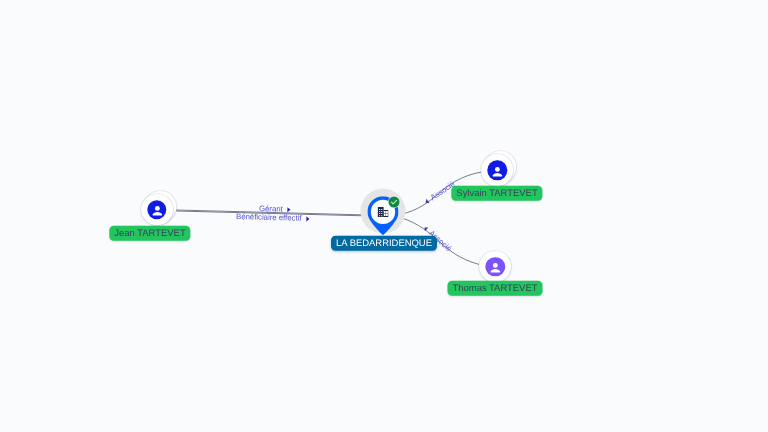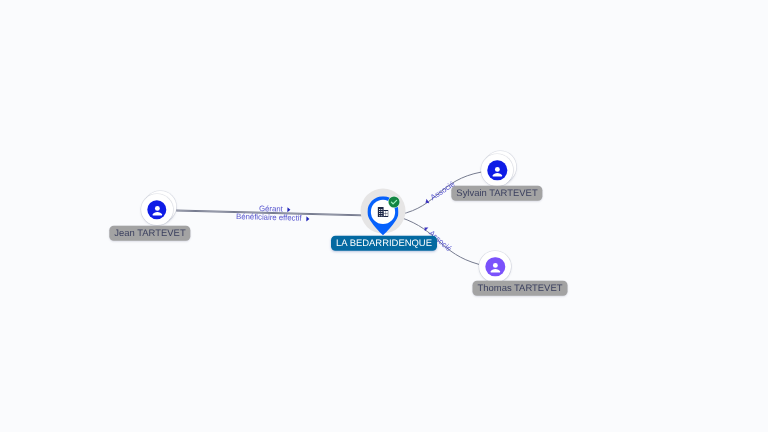--- a/index.html
+++ b/index.html
@@ -4,21 +4,21 @@
 <style>
   html,body{margin:0;padding:0;}
   body{width:768px;height:432px;background:#fafbfd;overflow:hidden;
        font-family:"Liberation Sans",sans-serif;-webkit-font-smoothing:antialiased;text-rendering:geometricPrecision;}
   #stage{position:relative;width:768px;height:432px;}
   svg.layer{position:absolute;left:0;top:0;width:768px;height:432px;overflow:visible;}
   .node{position:absolute;transform:translate(-50%,-50%);}
   .pill{position:absolute;transform:translate(-50%,-50%);white-space:nowrap;
         border-radius:4.5px;padding:2.6px 5px;font-size:9.45px;line-height:9.4px;
         box-sizing:content-box;}
-  .pill-person{background:#a3a3a3;color:#3a3f5e;
+  .pill-person{background:#22c55e;color:#3a3f5e;
         box-shadow:0 1px 2px rgba(40,48,90,.13),0 0 0 .5px rgba(60,70,110,.045);}
   .pill-company{background:#0369a1;color:#ffffff;
         box-shadow:0 1px 2.5px rgba(16,60,150,.30);}
   .elabel{position:absolute;font-size:7.9px;line-height:8px;color:#5957cf;
         white-space:nowrap;transform-origin:0 50%;letter-spacing:-.05px;}
   path.edge{fill:none;stroke:#767b8f;stroke-width:1;}
   .ring{border-radius:50%;position:absolute;left:50%;top:50%;background:#fff;}
   .ring-a{width:31.8px;height:31.8px;
           transform:translate(-50%,-50%);
           box-shadow:0 0 0 .6px rgba(120,126,150,.22),0 1px 2.5px rgba(40,50,90,.13);}
@@ -129,21 +129,21 @@
           <path d="M6.8 12.3l3.4 3.4 7-7" stroke="#9ff0bd" stroke-width="2.4" fill="none" stroke-linecap="round" stroke-linejoin="round"></path>
         </svg>
       </span>
     </div>
   </div>
 
   <div id="labels" style="position:relative;z-index:4">
     <div class="pill pill-person" style="left:150px;top:233px">Jean TARTEVET</div>
     <div class="pill pill-company" style="left:384px;top:243px">LA BEDARRIDENQUE</div>
     <div class="pill pill-person" style="left:497px;top:193px">Sylvain TARTEVET</div>
-    <div class="pill pill-person" style="left:520px;top:288px">Thomas TARTEVET</div>
+    <div class="pill pill-person" style="left:495px;top:288px">Thomas TARTEVET</div>
   </div>
 
   <div id="edgelabels" style="position:relative;z-index:2">
     <div class="elabel" style="left:259.3px;top:204.8px;transform:rotate(1.5deg)">
       <span>Gérant</span>
       <svg class="arw" width="4" height="6" viewBox="0 0 4 6">
           <path d="M0.4 0.4 L3.4 3 L0.4 5.6 Z" fill="#1f24b8"></path>
         </svg>
     </div>
     <div class="elabel" style="left:235.6px;top:212.6px;transform:rotate(1.5deg)">

